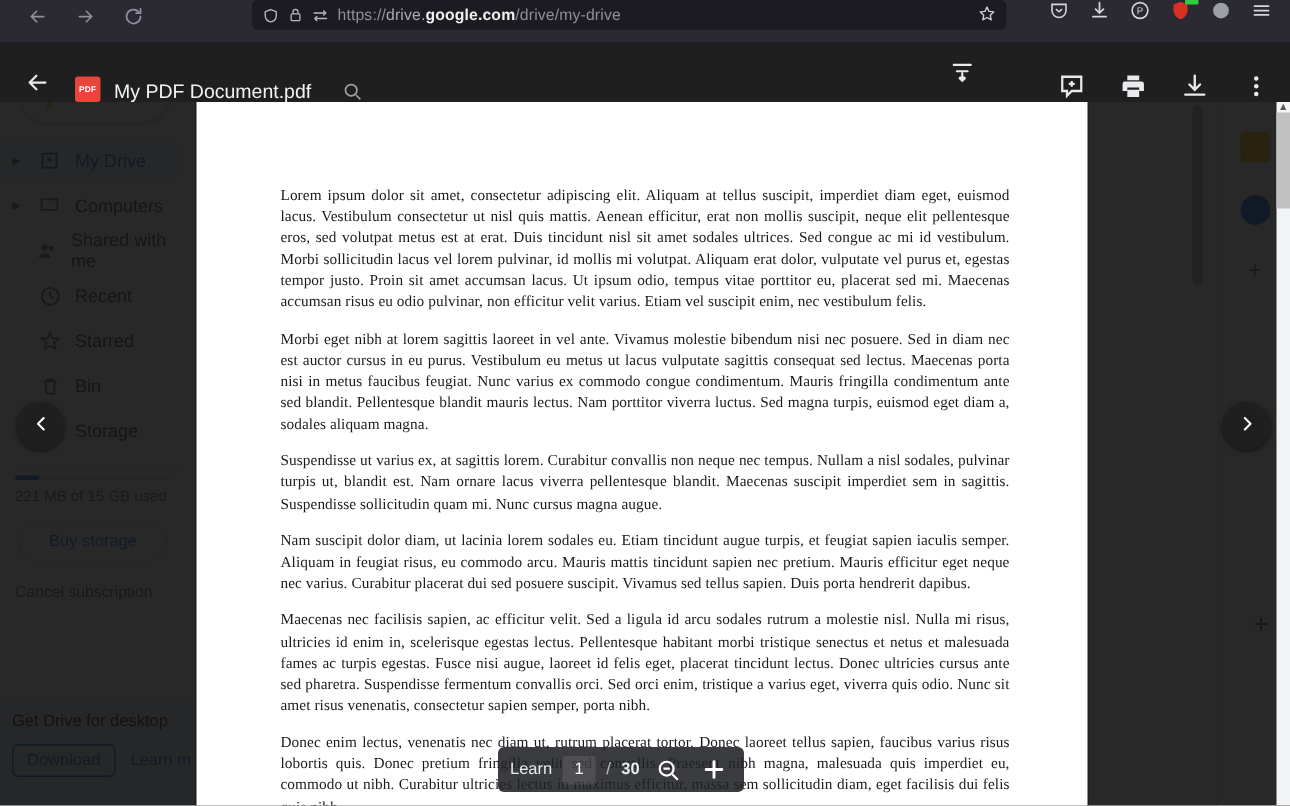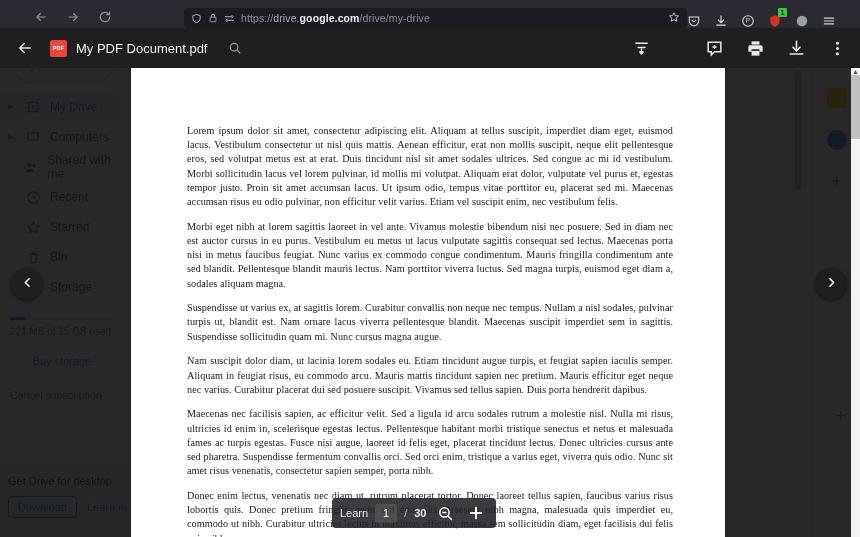--- a/index.html
+++ b/index.html
@@ -8,22 +8,22 @@
     font-family: "Liberation Sans", sans-serif;
     background: #202124;
     color: #e8eaed;
     position: relative;
   }
 
   
   .browser-bar {
     position: absolute; top: 0; left: 0; width: 860px; height: 28px;
     background: #2b2a33;
-    display: flex; align-items: flex-end;
-    padding: 0 24px;
+    display: flex; align-items: flex-start;
+    padding: 0 8px;
     z-index: 60;
   }
   .nav-btns { display: flex; align-items: center; gap: 10px; padding: 0 6px; }
   .nav-btn {
     width: 22px; height: 22px;
     display: flex; align-items: center; justify-content: center;
     color: #8f8f9d; font-size: 13px; line-height: 1;
     border-radius: 4px; cursor: default;
   }
   .nav-btn svg { display: block; }
@@ -169,21 +169,21 @@
   .dim-overlay {
     position: absolute; top: 28px; left: 0; width: 860px; height: 509px;
     background: rgba(17,17,17,.90);
     z-index: 5;
   }
 
   
   .pdf-toolbar {
     position: absolute; top: 28px; left: 0; width: 860px; height: 40px;
     background: #1f1f1f;
-    display: flex; align-items: center;
+    display: flex; align-items: flex-end;
     padding: 0 12px;
     z-index: 30;
   }
   .tb-back { width: 26px; height: 26px; display: flex; align-items: center; justify-content: center; color: #e8eaed; }
   .pdf-icon {
     width: 17px; height: 17px; border-radius: 2px;
     background: #e8453c; color: #fff;
     font-size: 5.5px; font-weight: 700;
     display: flex; align-items: center; justify-content: center;
     margin-left: 12px; letter-spacing: .2px;

